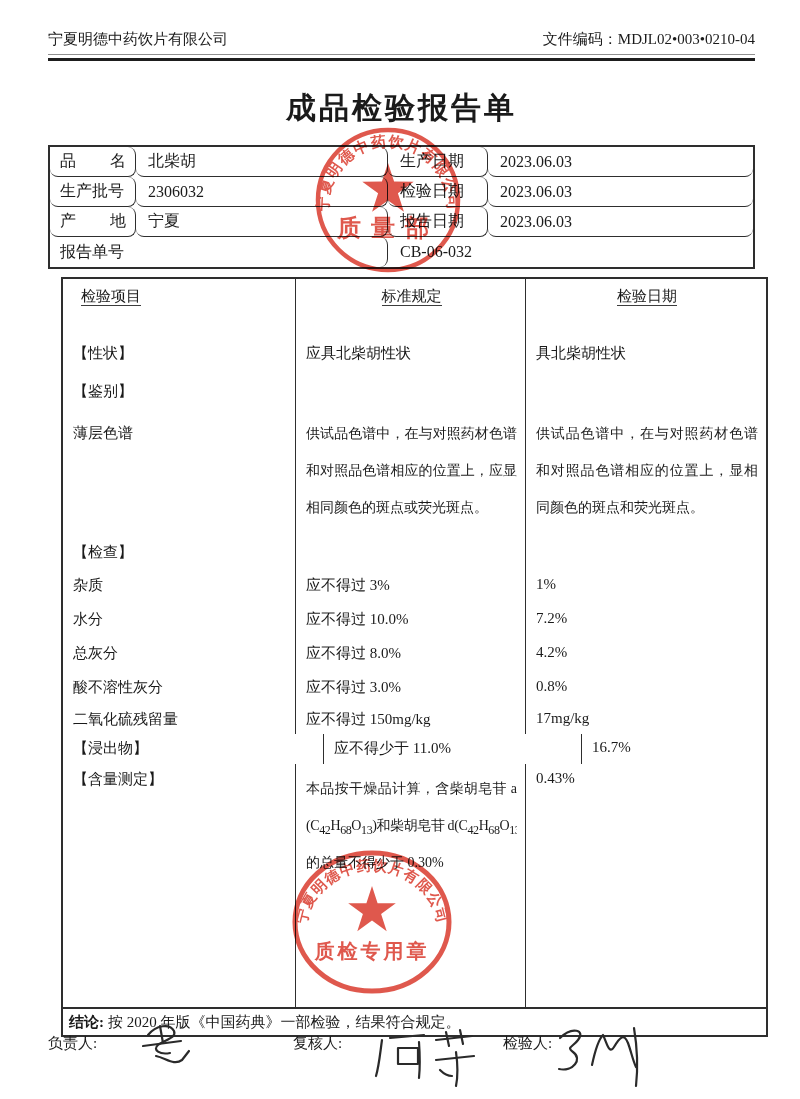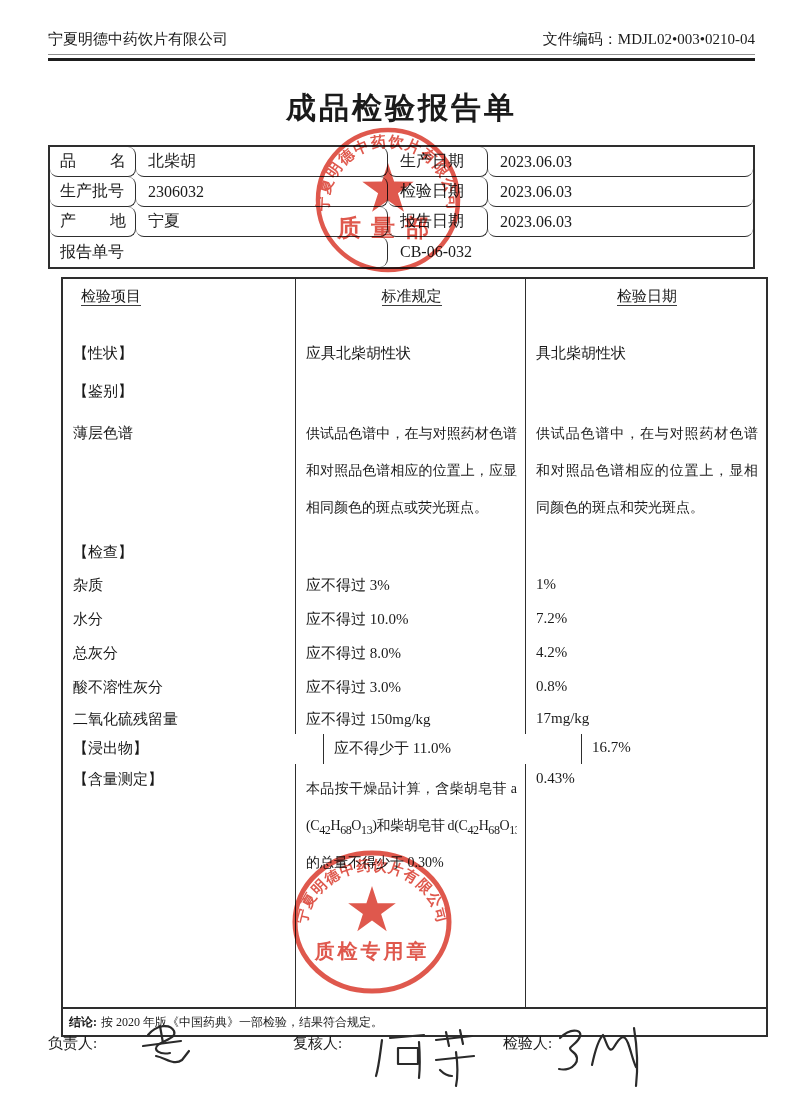--- a/index.html
+++ b/index.html
@@ -47,21 +47,21 @@
   .r-jcw{min-height:30px;gap:28px;} .r-jcw>div{padding-top:5px;}
   .r-asy{min-height:111px;}.r-asy>div{padding-top:6px;}
   .r-fill{min-height:126px;}
   .pline{font-size:14px;line-height:37px;white-space:nowrap;text-align:justify;text-align-last:justify;overflow:hidden;}
   .pline.last{text-align-last:left;}
   .lbl1{line-height:37px;}
   .tight{letter-spacing:-0.4px;}
   sub{font-size:12px;line-height:0;}
 
   .conclusion{box-sizing:border-box;border:2px solid #2e2e2e;border-top:none;width:707px;
-              min-height:28px;display:flex;align-items:center;padding:2px 6px;font-size:12px;}
+              min-height:28px;display:flex;align-items:center;padding:2px 6px;font-size:15px;}
   .conclusion .b{font-weight:bold;margin-right:4px;}
 
   .footer{position:absolute;top:1030px;left:0;width:707px;height:22px;font-size:15px;}
   .footer span{position:absolute;top:4px;}
   .f1{left:0;} .f2{left:245px;} .f3{left:455px;}
 
   .stamp{position:absolute;pointer-events:none;mix-blend-mode:multiply;opacity:0.9;}
   .stamp text{font-family:"Liberation Serif","DejaVu Serif",serif;font-weight:bold;}
   .sigsvg{position:absolute;left:0;top:1010px;pointer-events:none;}
   .sigsvg path{fill:none;stroke:#2a2a2a;stroke-width:2.2;stroke-linecap:round;stroke-linejoin:round;}

